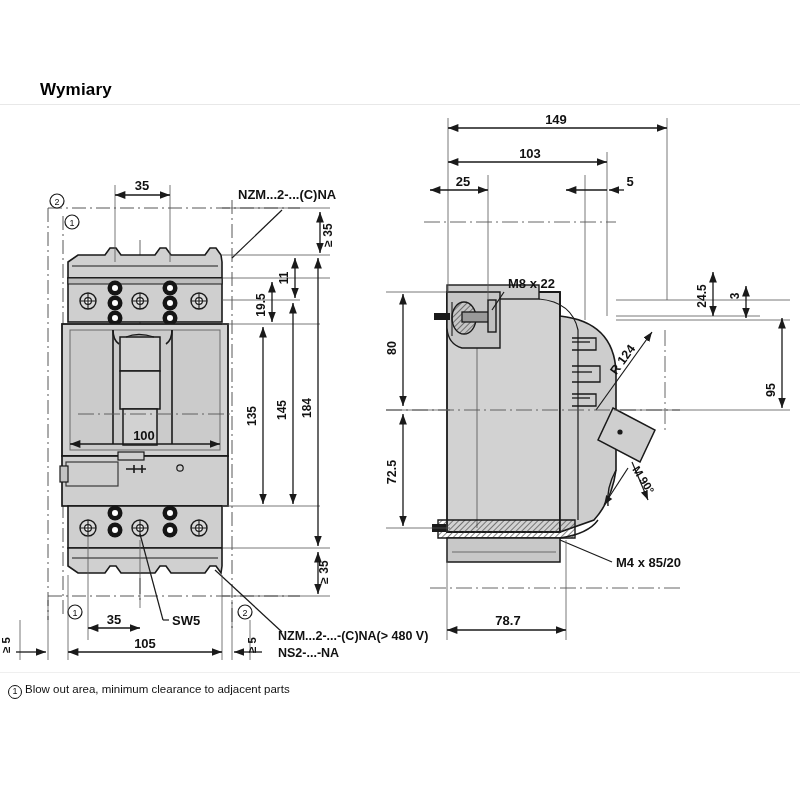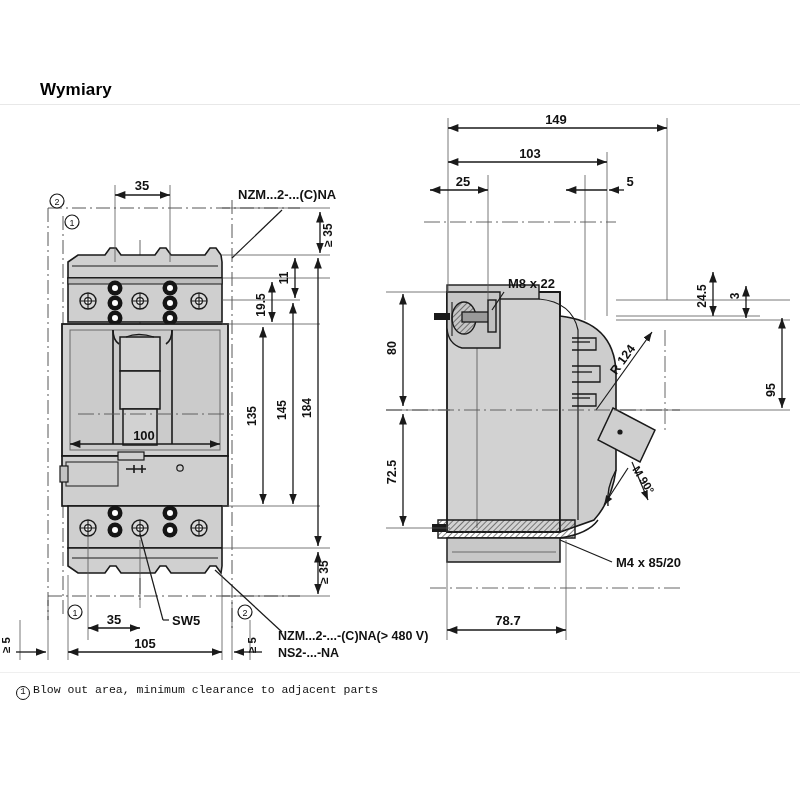--- a/index.html
+++ b/index.html
@@ -40,24 +40,24 @@
   }
   #drawing {
     position: absolute;
     left: 0;
     top: 0;
     width: 800px;
     height: 800px;
   }
   .legend {
     position: absolute;
-    left: 16px;
+    left: 8px;
     font-size: 11.5px;
     color: #111111;
-    font-family: Liberation Mono, monospace;
+    font-family: Liberation Sans, sans-serif;
     white-space: nowrap;
   }
   .legend-1 { top: 683px; }
   .legend-2 { top: 700px; }
   .legend .circnum {
     display: inline-block;
     width: 12px;
     height: 12px;
     line-height: 11px;
     border: 1px solid #111;

